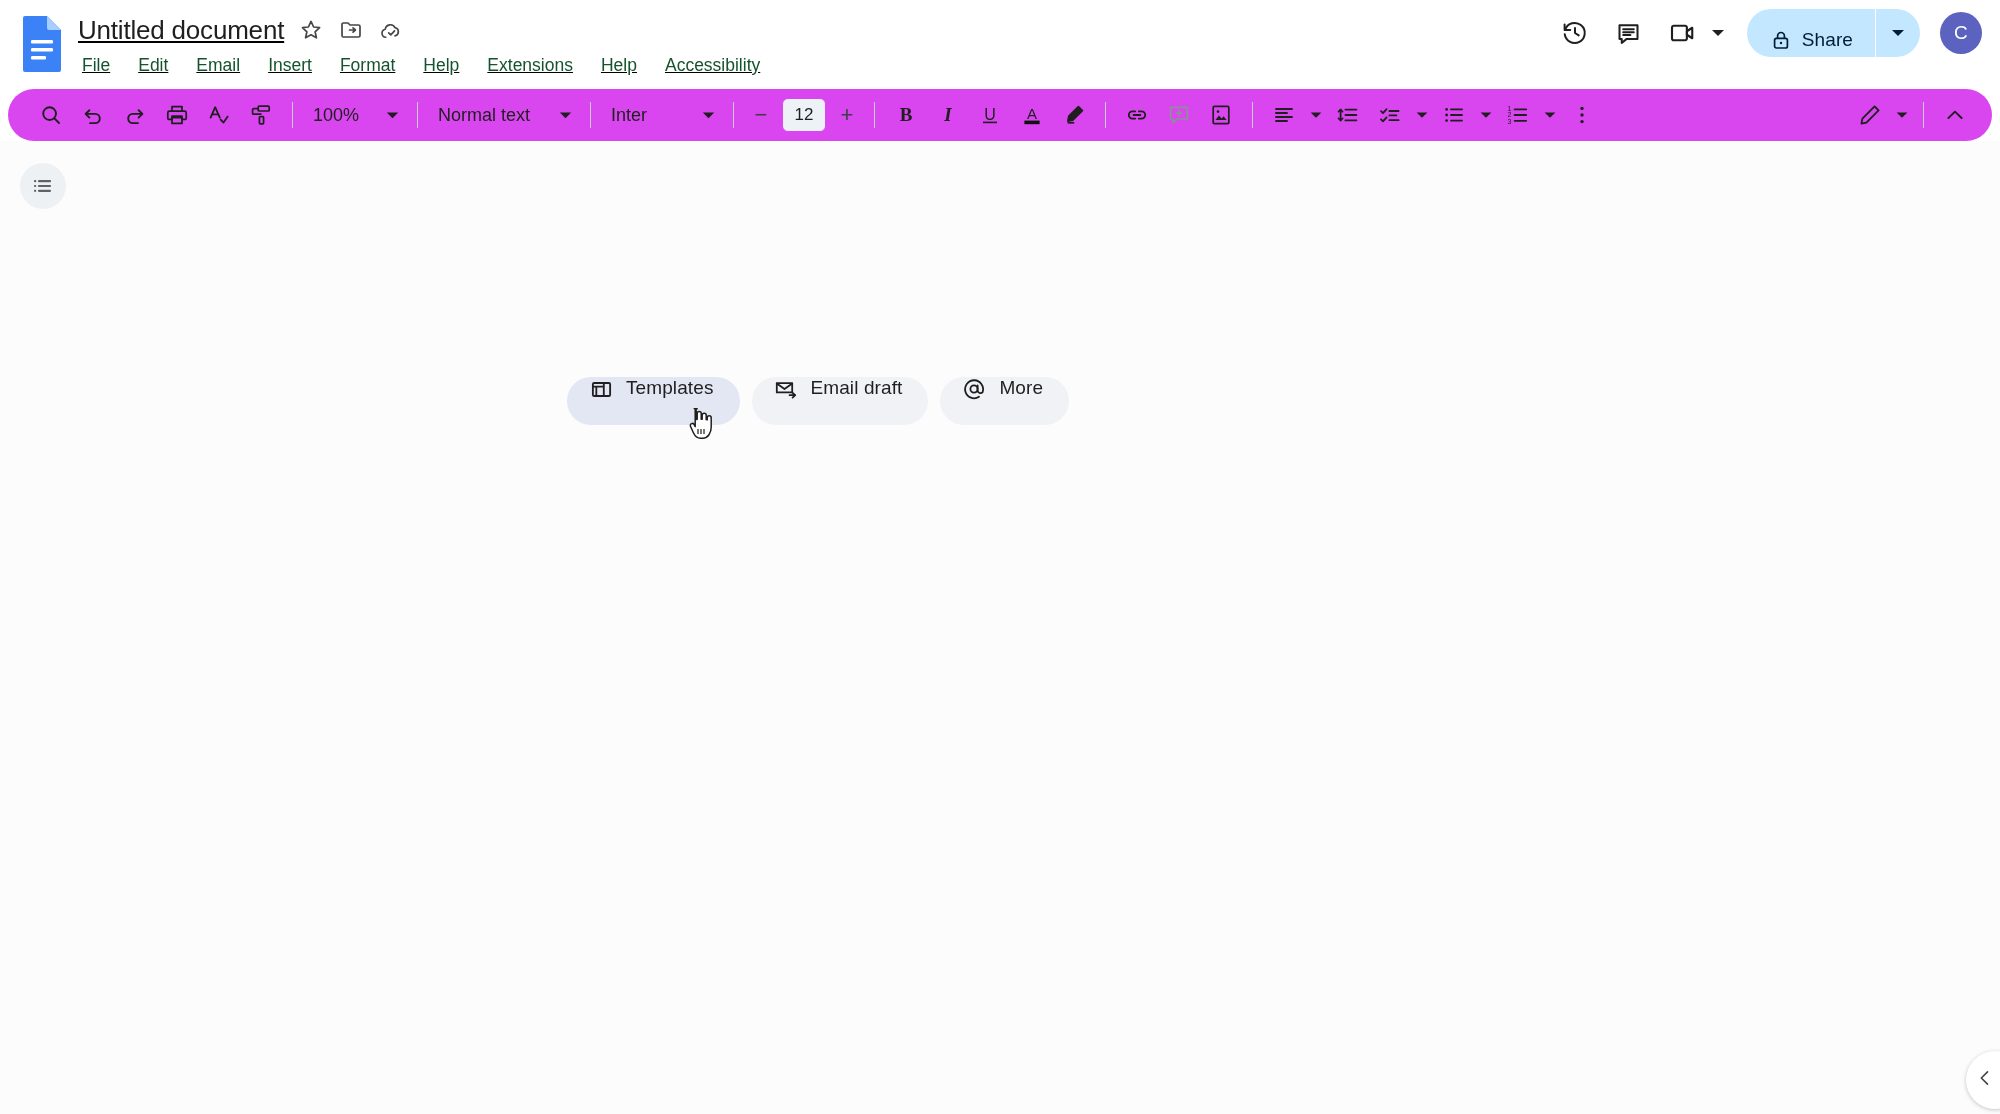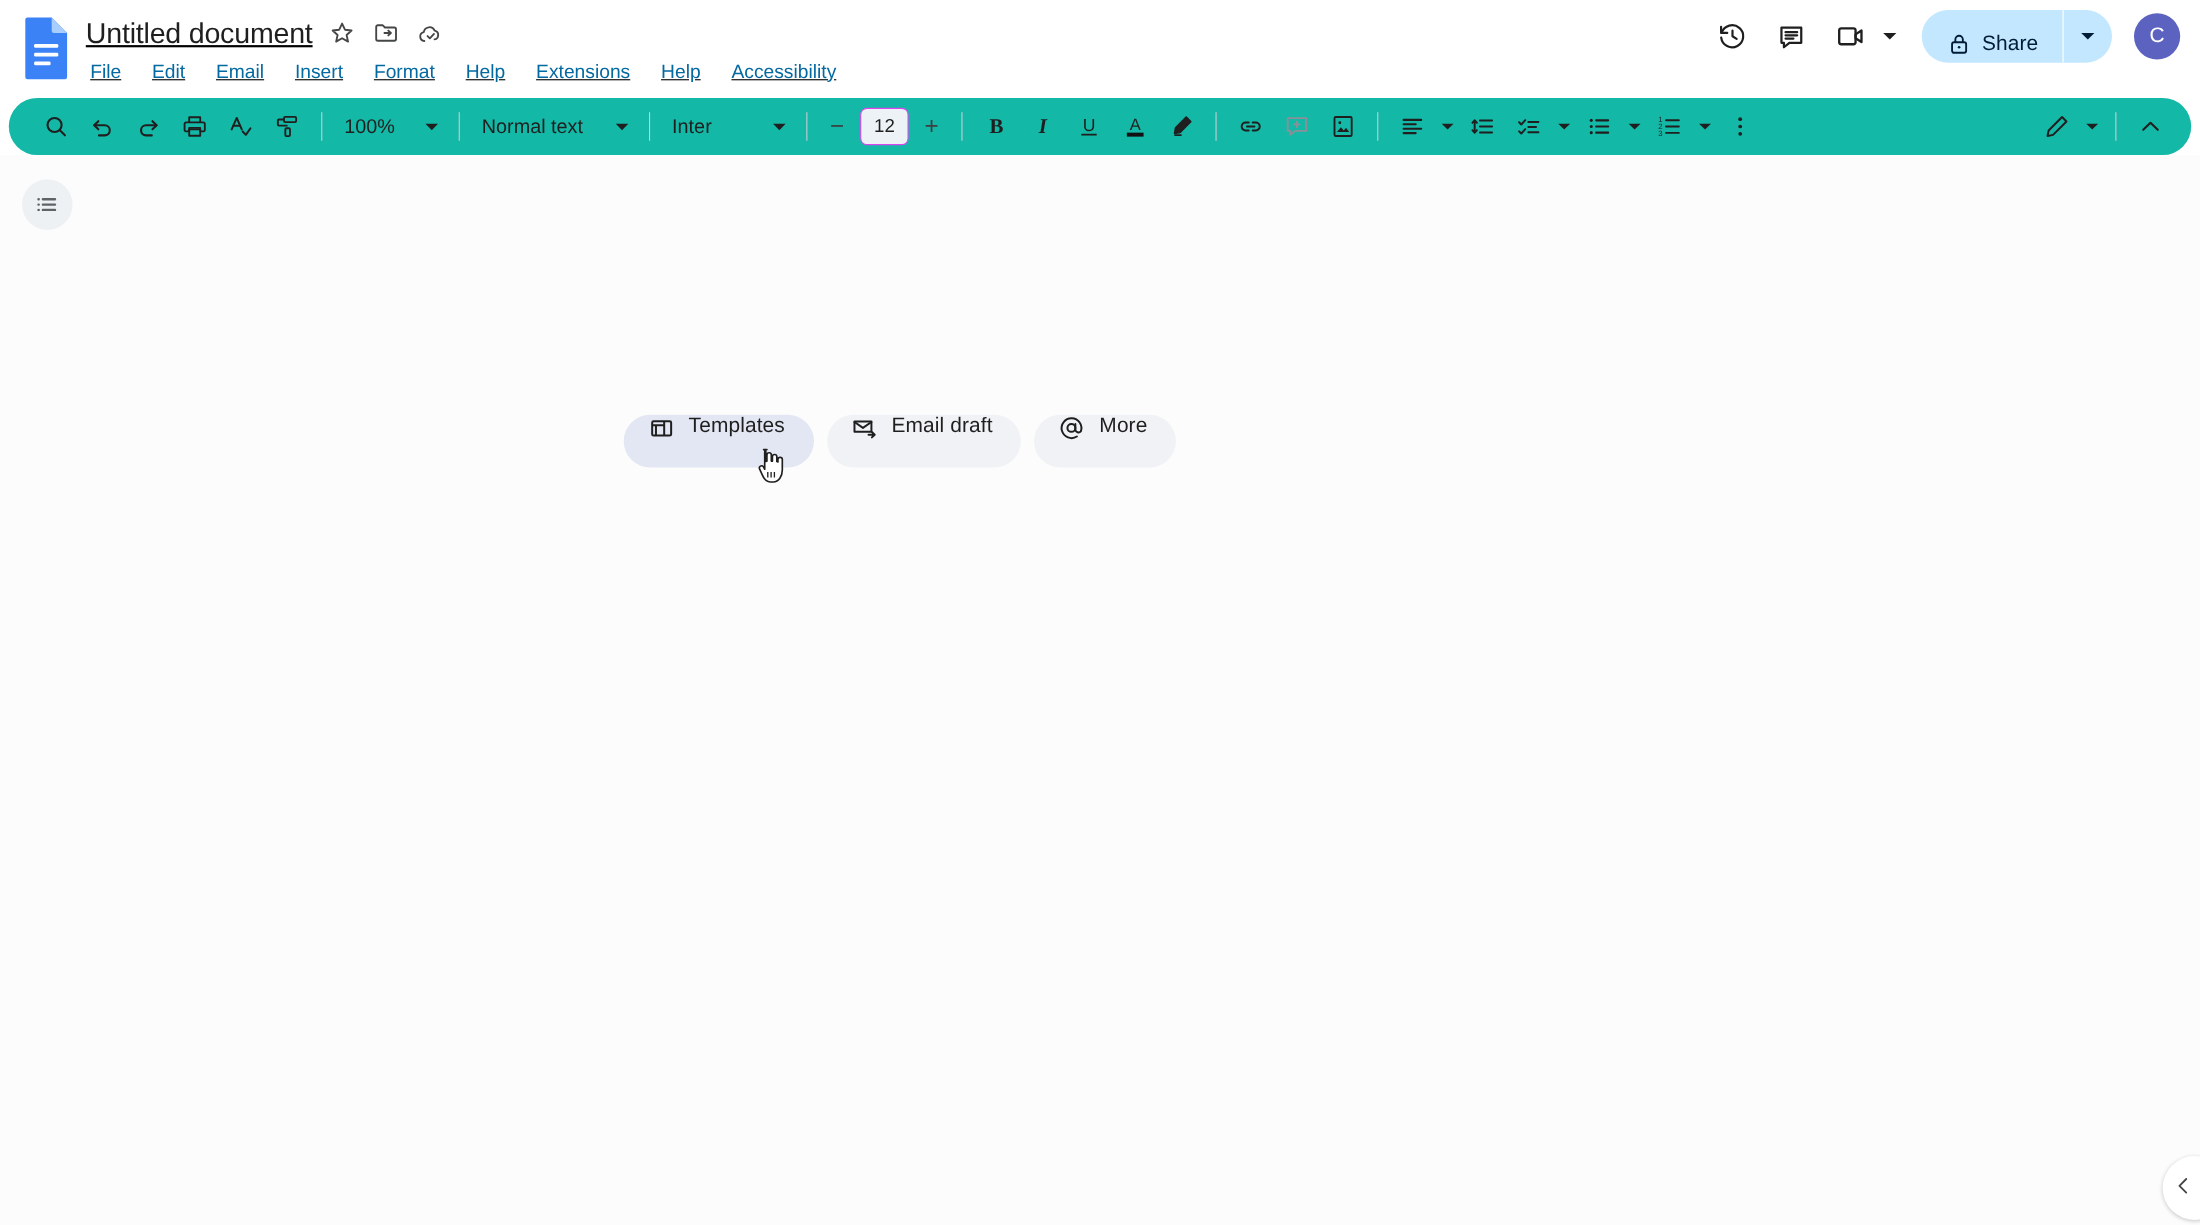--- a/index.html
+++ b/index.html
@@ -44,21 +44,21 @@
 
   .menubar {
     display: flex;
     align-items: center;
     gap: 24px;
     height: 30px;
     padding-left: 2px;
   }
   .menu-item {
     font-size: 17.5px;
-    color: #0369a1;
+    color: #14532d;
     cursor: pointer;
     padding: 2px 2px;
     border-radius: 4px;
     white-space: nowrap;
   }
 
   .header-right {
     position: absolute;
     right: 18px; top: 8px;
     display: flex;
@@ -122,21 +122,21 @@
   }
 
   
   .toolbar-wrap {
     height: 52px;
     background: #ffffff;
     padding: 0 0 0 8px;
     position: relative;
   }
   .toolbar {
-    background: #14b8a6;
+    background: #d946ef;
     border-radius: 26px;
     height: 52px;
     display: flex;
     align-items: center;
     padding: 0 14px 0 22px;
     position: relative;
     width: calc(100% - 8px);
   }
   .tb-btn {
     width: 42px; height: 42px;

